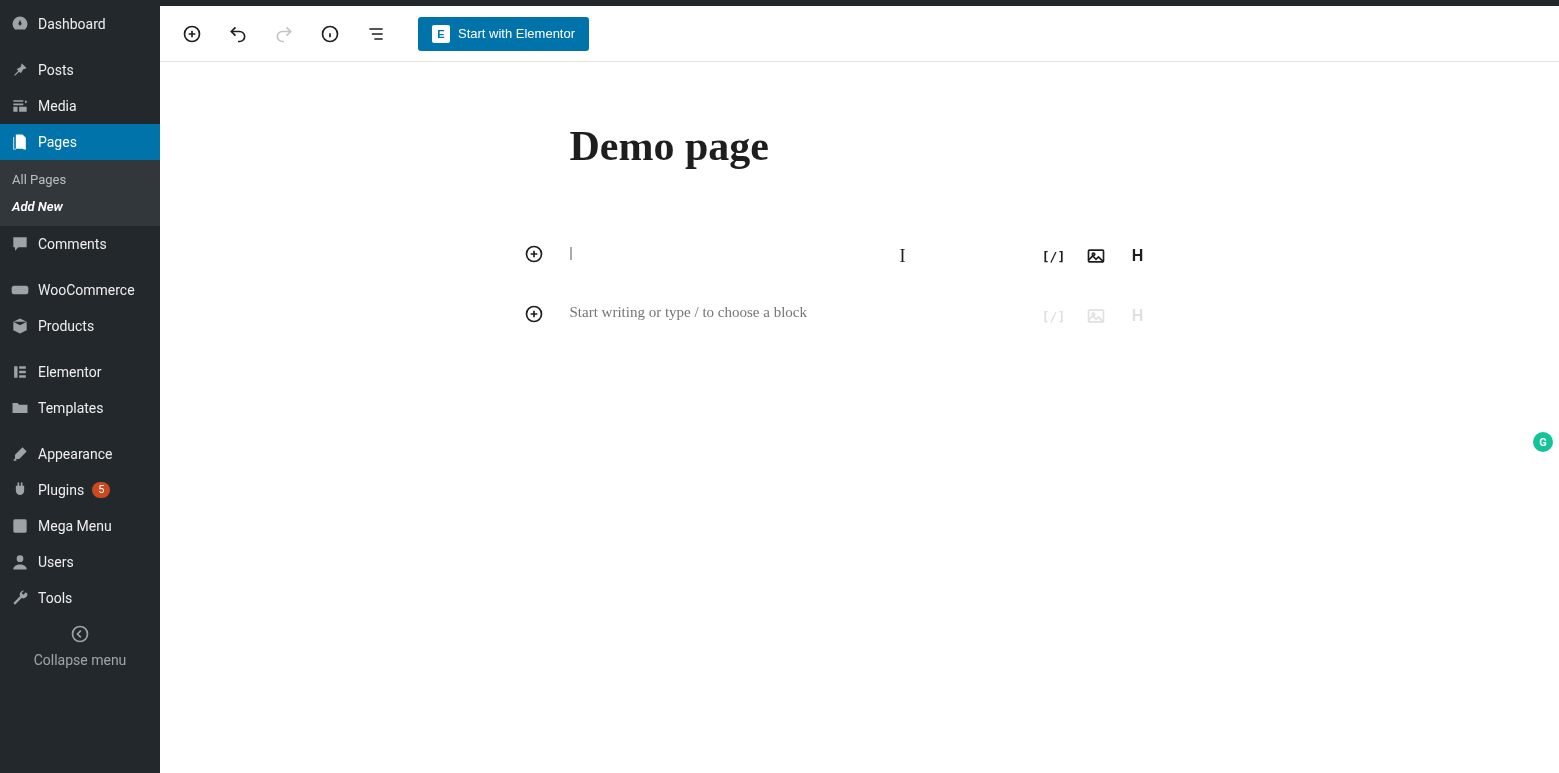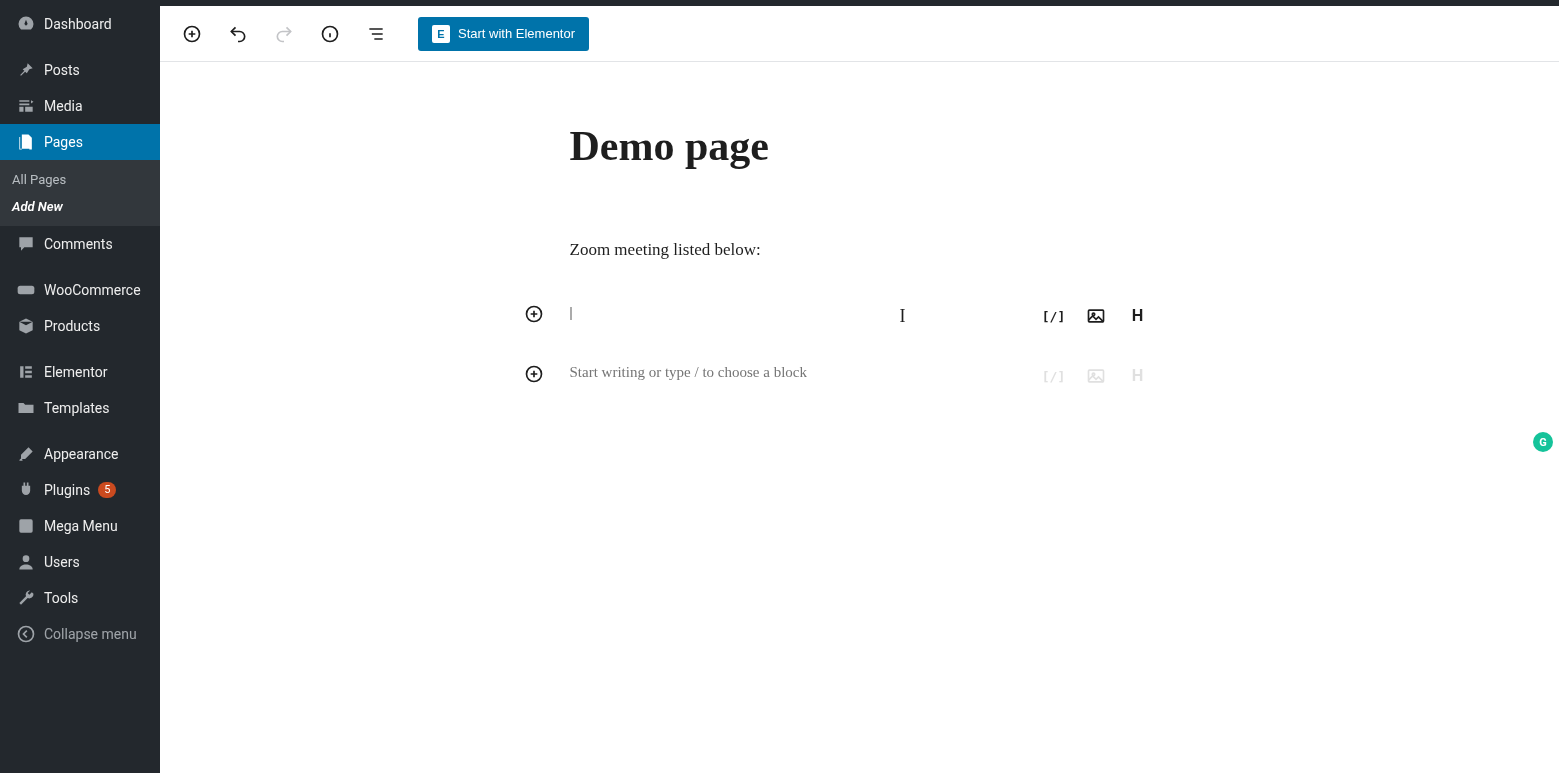--- a/index.html
+++ b/index.html
@@ -1,21 +1,21 @@
 <!DOCTYPE html>
 <html><head>
 <meta charset="utf-8">
 <style>
   * { box-sizing: border-box; margin: 0; padding: 0; }
   html, body { width: 1559px; height: 773px; font-family: -apple-system, BlinkMacSystemFont, "Segoe UI", Roboto, sans-serif; overflow: hidden; }
   body { display: flex; flex-direction: column; background: #fff; }
   .topbar { height: 6px; background: #23282d; }
   .main { flex: 1; display: flex; min-height: 0; }
   .sidebar { width: 160px; background: #23282d; color: #eee; display: flex; flex-direction: column; font-size: 14px; }
-  .sidebar .menu-item { display: flex; align-items: center; gap: 8px; padding: 8px 16px; cursor: pointer; color: #eee; }
+  .sidebar .menu-item { display: flex; align-items: center; gap: 8px; padding: 8px 10px; cursor: pointer; color: #eee; }
   .sidebar .menu-item.active { background: #0073aa; color: #fff; position: relative; }
   .sidebar .menu-item.active::after {
     content: ""; position: absolute; right: -8px; top: 50%; transform: translateY(-50%);
     border: 8px solid transparent; border-right-color: #fff;
   }
   .sidebar .menu-icon { width: 20px; height: 20px; display: inline-flex; align-items: center; justify-content: center; color: rgba(240,245,250,.6); }
   .sidebar .menu-item.active .menu-icon { color: #fff; }
   .sidebar .submenu { background: #32373c; padding: 6px 0; }
   .sidebar .submenu .sub-item { padding: 6px 12px; font-size: 13px; color: rgba(240,245,250,.7); cursor: pointer; }
   .sidebar .submenu .sub-item.current { color: #fff; font-weight: 600; font-style: italic; }
@@ -174,21 +174,21 @@
       <span>Users</span>
     </div>
     <div class="menu-item">
       <span class="menu-icon fill">
         <svg viewBox="0 0 24 24">
             <path d="M21 7a5 5 0 0 1-7 5L6 20l-2-2 8-8a5 5 0 0 1 5-7l-3 3 2 2 3-3z"></path>
           </svg>
       </span>
       <span>Tools</span>
     </div>
-    <div class="menu-item" style="color:rgba(240,245,250,.6);">
+    <div class="menu-item" style="color:rgba(240,245,250,.6);flex-direction:column;">
       <span class="menu-icon">
         <svg viewBox="0 0 24 24">
             <circle cx="12" cy="12" r="9"></circle>
             <path d="M13 8l-4 4 4 4"></path>
           </svg>
       </span>
       <span>Collapse menu</span>
     </div>
   </nav>
 
@@ -225,21 +225,20 @@
       </span>
       <button class="elementor-btn">
         <span class="elementor-icon-box">E</span>
         <span>Start with Elementor</span>
       </button>
     </div>
 
     <div class="canvas">
       <div class="doc">
         <h1 class="page-title">Demo page</h1>
-        <p class="paragraph">Zoom meeting listed below:</p>
 
         <div class="block-row">
           <span class="add-block">
             <svg viewBox="0 0 24 24">
                 <circle cx="12" cy="12" r="9"></circle>
                 <path d="M12 8v8M8 12h8"></path>
               </svg>
           </span>
           <div class="block-text cursor-text"></div>
           <span class="text-cursor">I</span>

